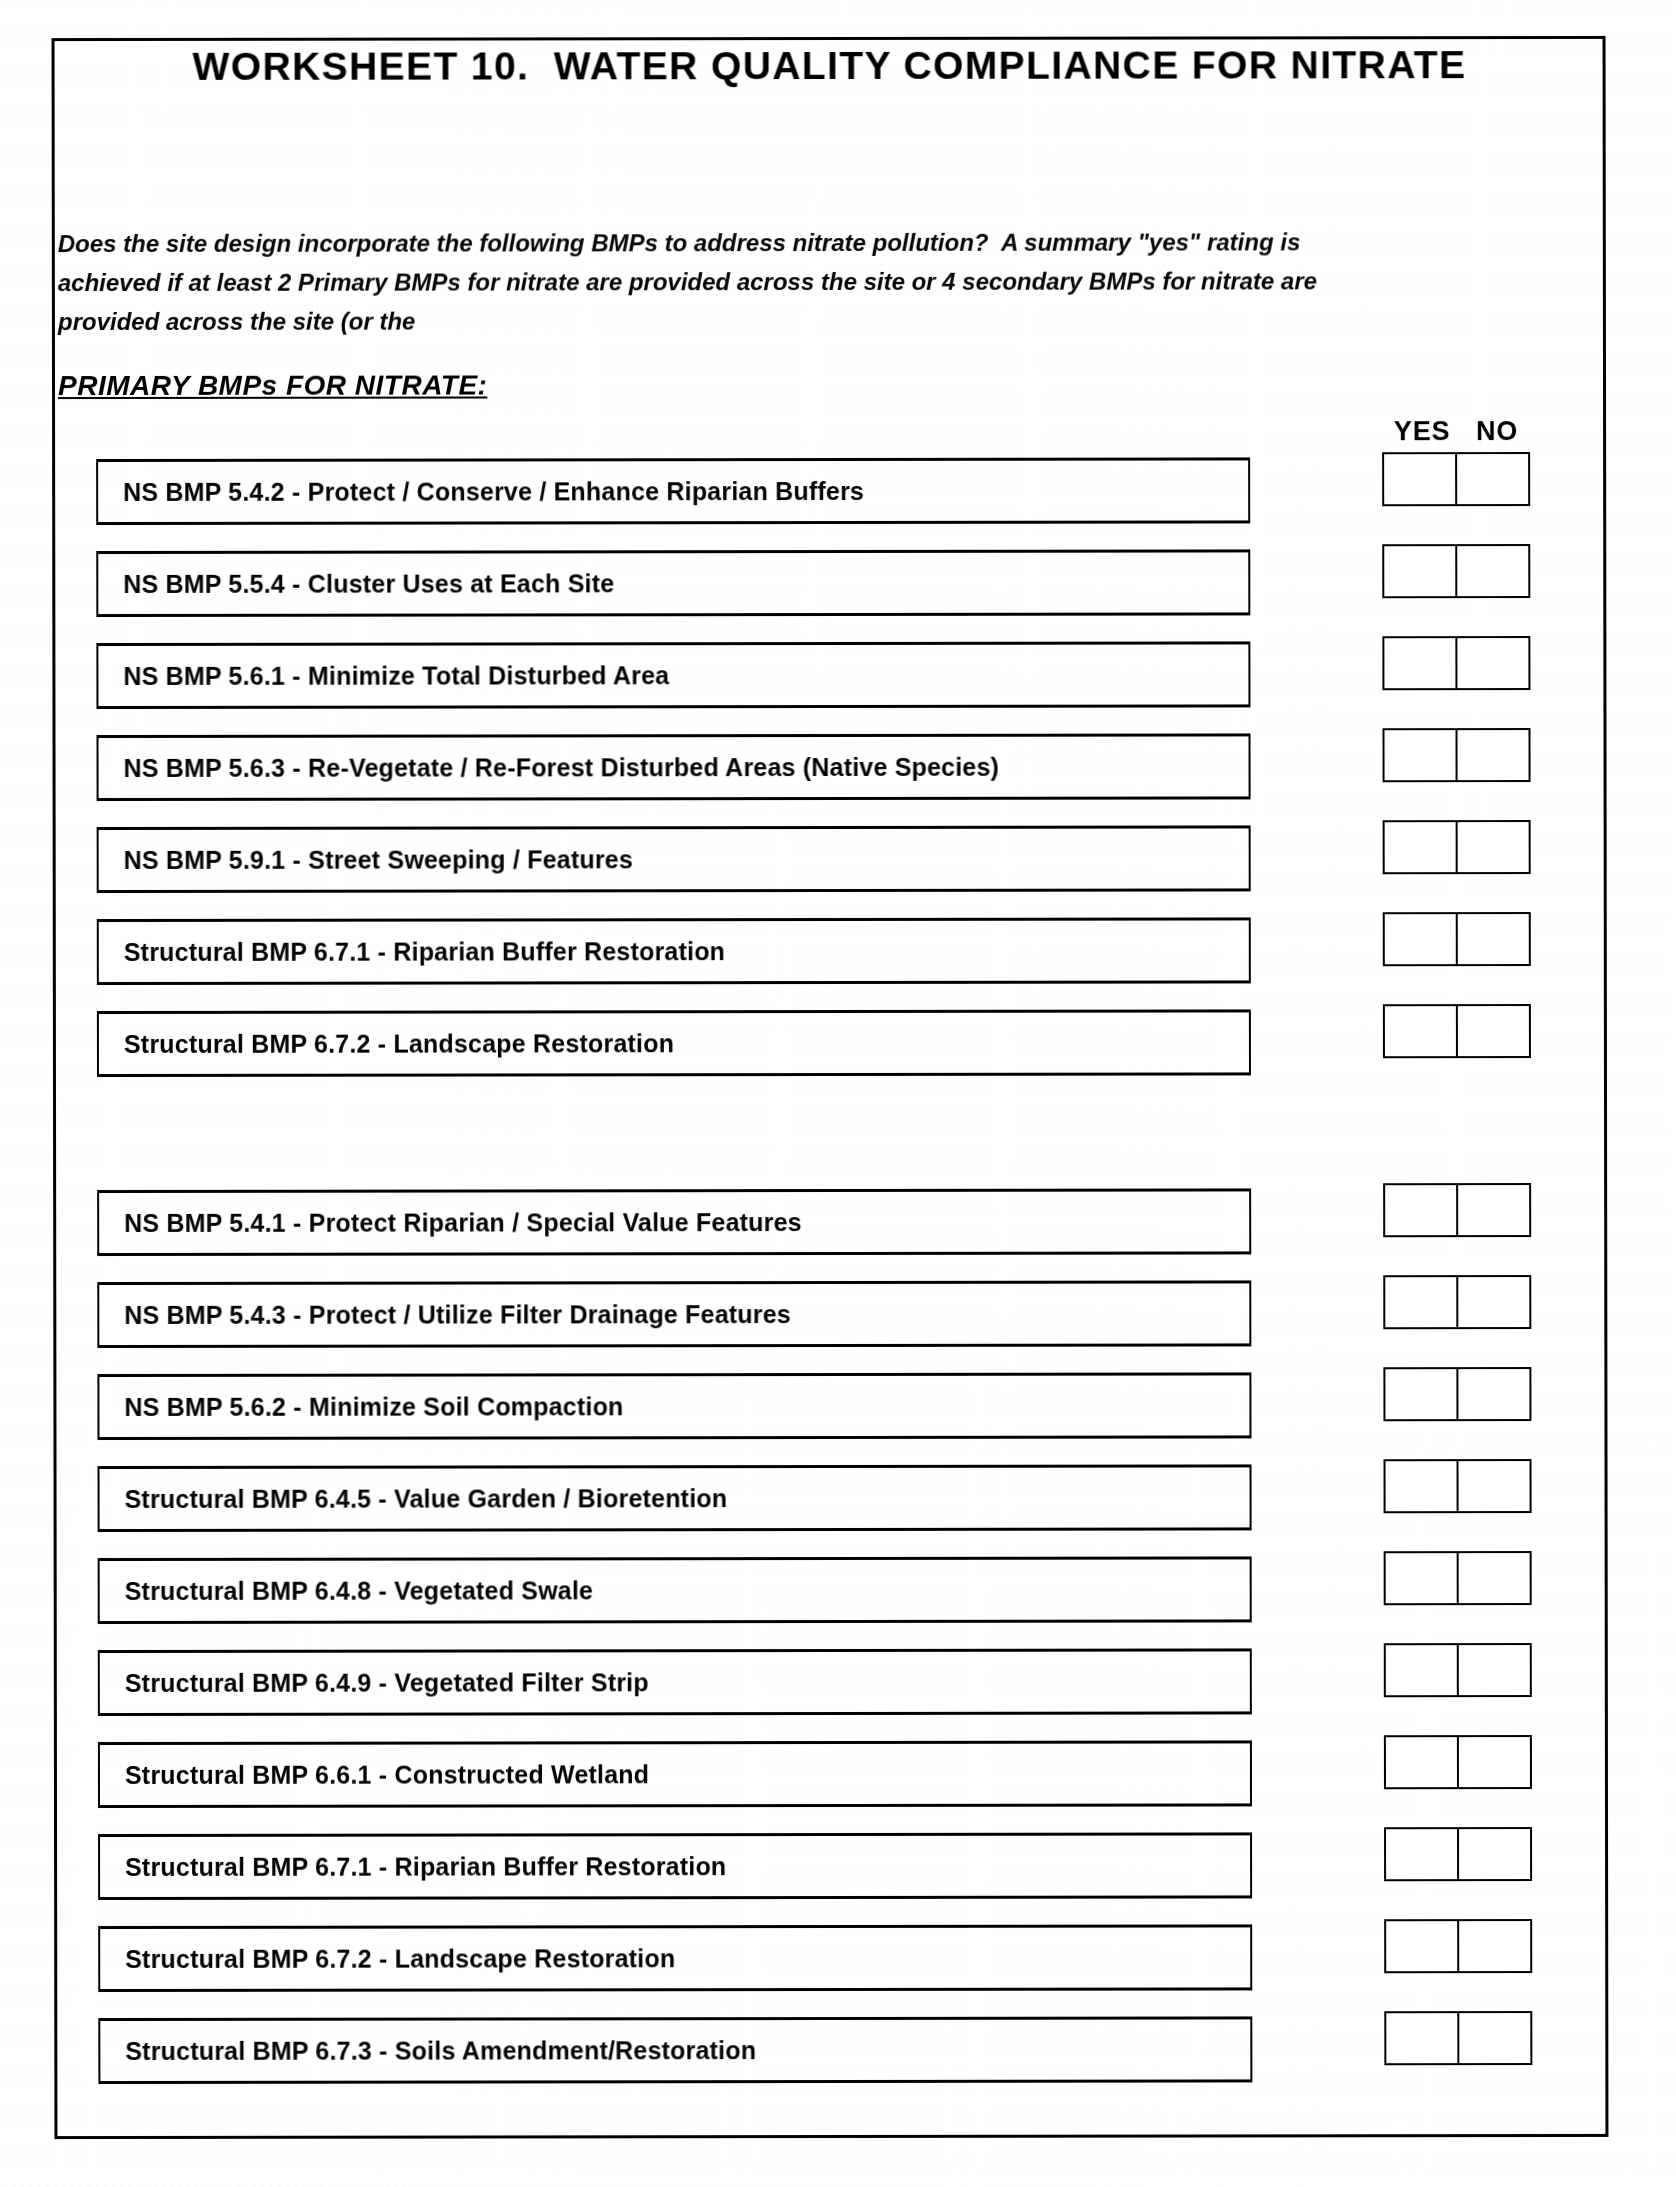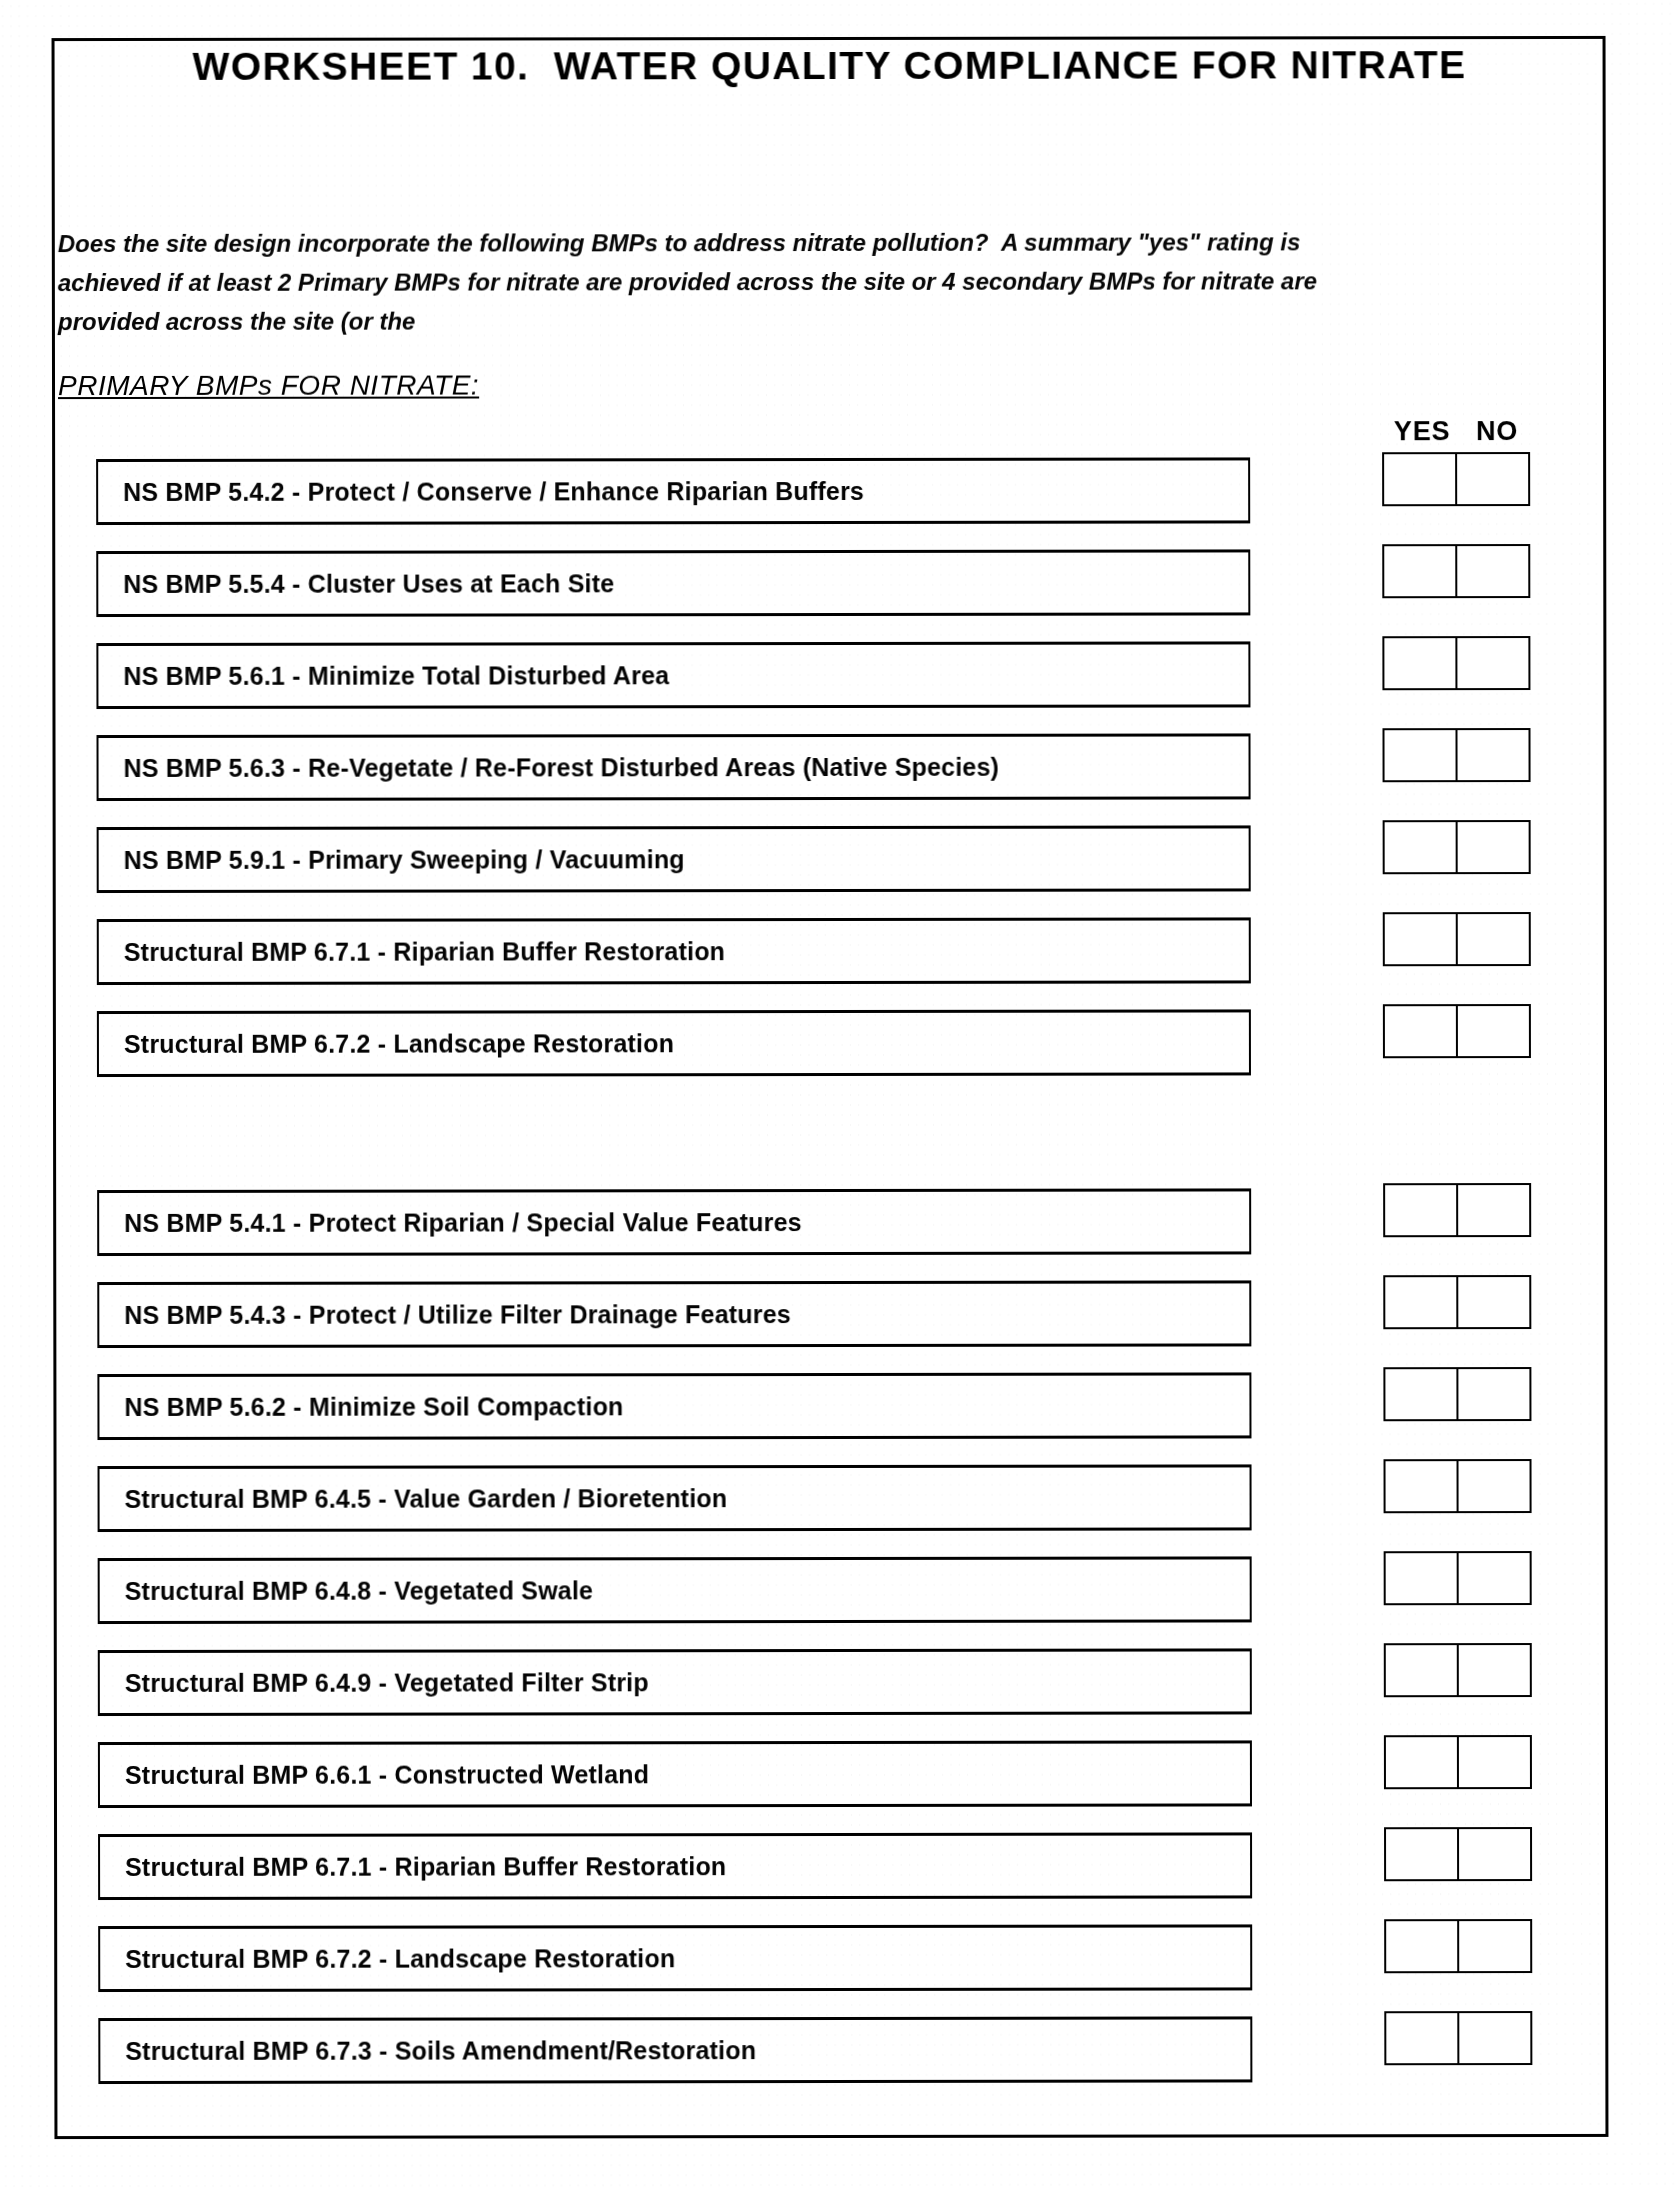--- a/index.html
+++ b/index.html
@@ -33,21 +33,21 @@
   }
   .intro{
     position:absolute;left:59px;top:223px;width:1263px;
     font-size:24px;font-weight:bold;font-style:italic;
     line-height:39px;
     white-space:pre-wrap;
     color:#1c1c1c;
   }
   .sec-heading{
     position:absolute;left:59px;
-    font-size:28px;font-weight:normal;font-style:italic;
+    font-size:28px;font-weight:bold;font-style:italic;
     text-decoration:underline;
     letter-spacing:0.5px;
     color:#161616;
   }
   .primary-heading{top:369px;}
   .secondary-heading{top:1113px;}
   .yn-header{
     position:absolute;left:1382px;top:417px;width:150px;
     display:flex;justify-content:space-around;
     font-size:27px;font-weight:bold;letter-spacing:0.9px;
@@ -140,21 +140,21 @@
       <span>NS BMP 5.6.3 - Re-Vegetate / Re-Forest Disturbed Areas (Native Species)</span>
     </div>
     <div class="cbx-pair">
       <div class="cbx yes"></div>
       <div class="cbx no"></div>
     </div>
   </div>
 
   <div class="row">
     <div class="label-box">
-      <span>NS BMP 5.9.1 - Primary Sweeping / Vacuuming</span>
+      <span>NS BMP 5.9.1 - Street Sweeping / Features</span>
     </div>
     <div class="cbx-pair">
       <div class="cbx yes"></div>
       <div class="cbx no"></div>
     </div>
   </div>
 
   <div class="row">
     <div class="label-box">
       <span>Structural BMP 6.7.1 - Riparian Buffer Restoration</span>

